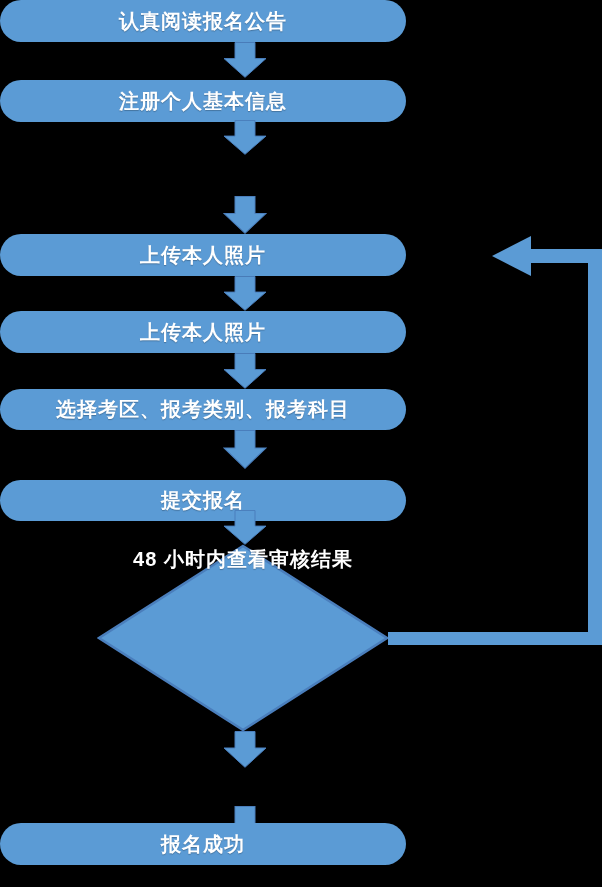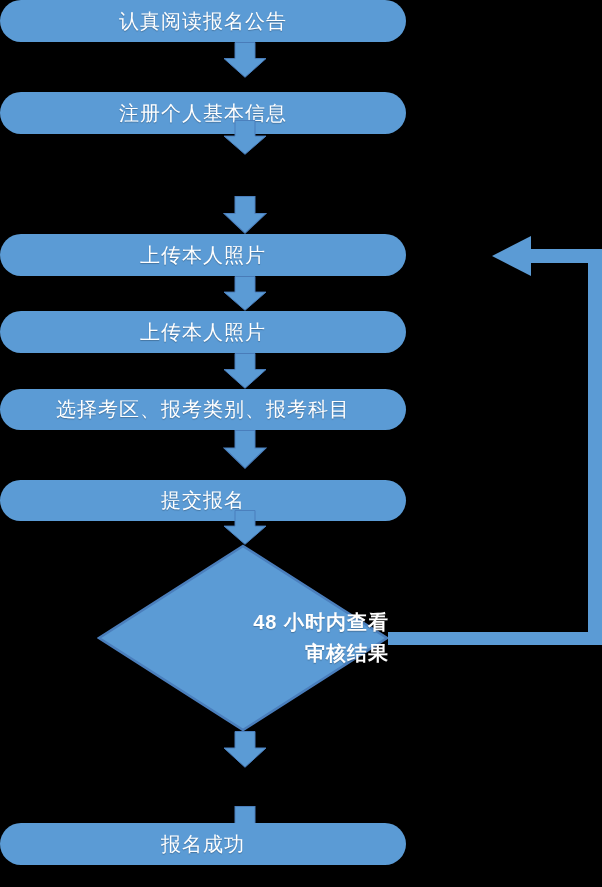--- a/index.html
+++ b/index.html
@@ -10,32 +10,32 @@
   }
   html,body{margin:0;padding:0;}
   body{background:var(--bg);font-family:"Liberation Sans",sans-serif;}
   .canvas{
     position:relative;width:602px;height:887px;overflow:hidden;
     background:var(--bg);
   }
   .box{
     position:absolute;left:0;width:406px;background:var(--fill);
     display:flex;align-items:center;justify-content:center;
-    color:var(--text);font-size:20px;font-weight:normal;
+    color:var(--text);font-size:20px;font-weight:bold;
     text-shadow:0 1px 1px rgba(0,0,0,.25);
     letter-spacing:1px;
     border-radius:21px;
   }
   .arrow{position:absolute;left:223px;width:44px;display:block;}
   .arrow polygon{fill:var(--fill);stroke:var(--border);stroke-width:1;}
   .diamond-svg{position:absolute;left:97px;top:544px;width:292px;height:188px;display:block;}
   .diamond-svg polygon{fill:var(--fill);stroke:var(--border);stroke-width:2.5;}
   .diamond-label{
     position:absolute;left:97px;top:544px;width:292px;height:188px;
-    display:flex;flex-direction:column;align-items:flex-end;justify-content:center;
+    display:flex;flex-direction:row;align-items:flex-start;justify-content:center;
     color:var(--text);font-size:20px;font-weight:bold;line-height:31px;
     text-shadow:0 1px 1px rgba(0,0,0,.25);letter-spacing:1px;
   }
   .loop-seg{position:absolute;background:var(--fill);}
   #loop-bottom{left:388px;top:632px;width:214px;height:13px;}
   #loop-vertical{left:588px;top:249px;width:14px;height:396px;}
   #loop-top{left:530px;top:249px;width:72px;height:14px;}
   #loop-head{
     position:absolute;left:492px;top:236px;width:0;height:0;
     border-top:20px solid transparent;
@@ -44,21 +44,21 @@
   }
 </style>
 </head>
 <body>
 
 <div class="canvas">
 
   <div class="box" style="top:0;height:42px">
     <span>认真阅读报名公告</span>
   </div>
-  <div class="box" style="top:92px;height:42px">
+  <div class="box" style="top:80px;height:42px">
     <span>注册个人基本信息</span>
   </div>
   <div class="box" style="top:234px;height:42px">
     <span>上传本人照片</span>
   </div>
   <div class="box" style="top:389px;height:41px">
     <span>选择考区、报考类别、报考科目</span>
   </div>
   <div class="box" style="top:311px;height:42px">
     <span>上传本人照片</span>

